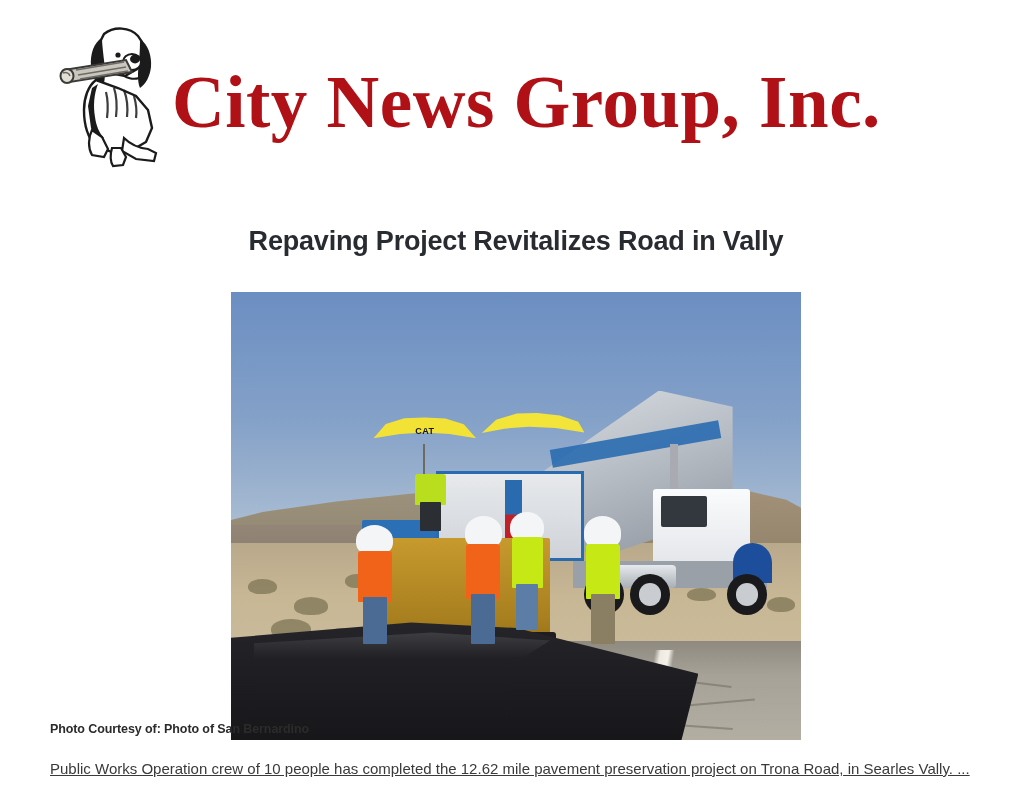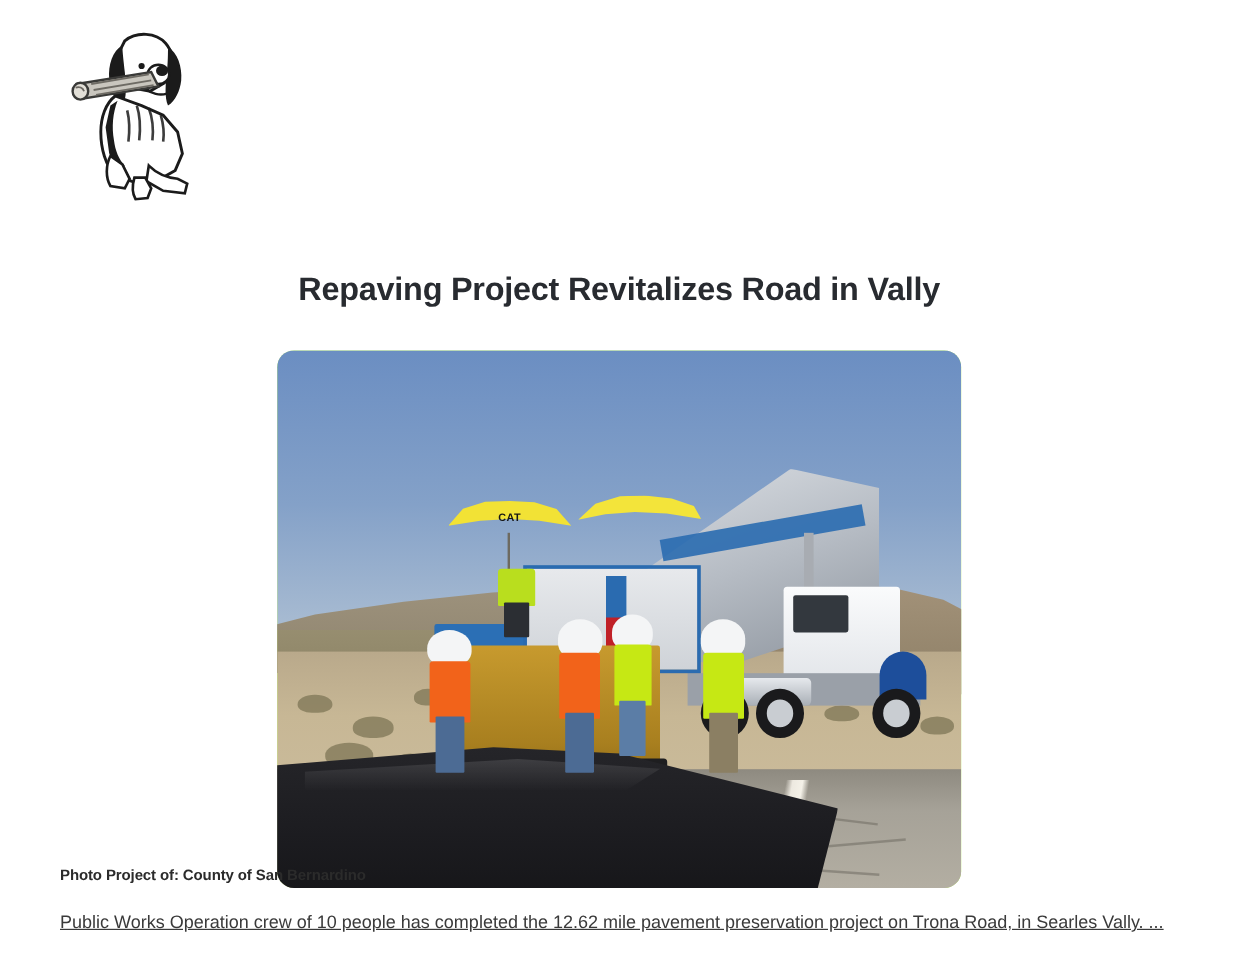--- a/index.html
+++ b/index.html
@@ -63,22 +63,21 @@
   }
 
   
   .photo-frame {
     position: absolute;
     left: 231px;
     top: 292px;
     width: 570px;
     height: 448px;
     overflow: hidden;
-    background: #bef264;
-    border-radius: 14px;
+    background: #8b5cf6;
   }
   .photo-inner { position: absolute; inset: 0; }
 
   
   .sky {
     position: absolute;
     left: 0; top: 0; width: 100%; height: 52%;
     background: linear-gradient(180deg, #6B8EC2 0%, #84A1C8 55%, #A9BCD2 100%);
   }
   
@@ -369,20 +368,21 @@
       </g>
 
       <g>
         <path d="M12 48 L74 38 L80 50 L18 60 Z" fill="#C9C6BE" stroke="#3A3A38" stroke-width="2"></path>
         <ellipse cx="15" cy="54" rx="6.5" ry="7" fill="#E2DFD7" stroke="#3A3A38" stroke-width="2"></ellipse>
         <path d="M11 51c3-1 6 0 7 3" stroke="#6B6862" stroke-width="1.6" fill="none"></path>
         <path d="M24 48 L72 40M26 53 L74 45M28 57 L76 49" stroke="#6E6B64" stroke-width="1.5"></path>
       </g>
     </svg>
 
+    <div class="logo-text">City News Group, Inc.</div>
   </div>
 </div>
 
 <h1 class="headline">Repaving Project Revitalizes Road in Vally</h1>
 
 <div class="photo-frame">
   <div class="photo-inner">
 
     <div class="sky"></div>
     <div class="hill-left"></div>
@@ -463,14 +463,14 @@
 
     <div class="worker" style="left:62%;top:50%;width:6.5%;height:28%">
       <span class="helmet"></span>
       <span class="torso" style="background:#C6E814"></span>
       <span class="legs" style="background:#8B7F63"></span>
     </div>
 
   </div>
 </div>
 
-<div class="caption-credit">Photo Project of: County of San Bernardino</div>
+<div class="caption-credit">Photo Courtesy of: Photo of San Bernardino</div>
 <p class="body-copy">Public Works Operation crew of 10 people has completed the 12.62 mile pavement preservation project on Trona Road, in Searles Vally. ...</p>
 
 </body></html>

